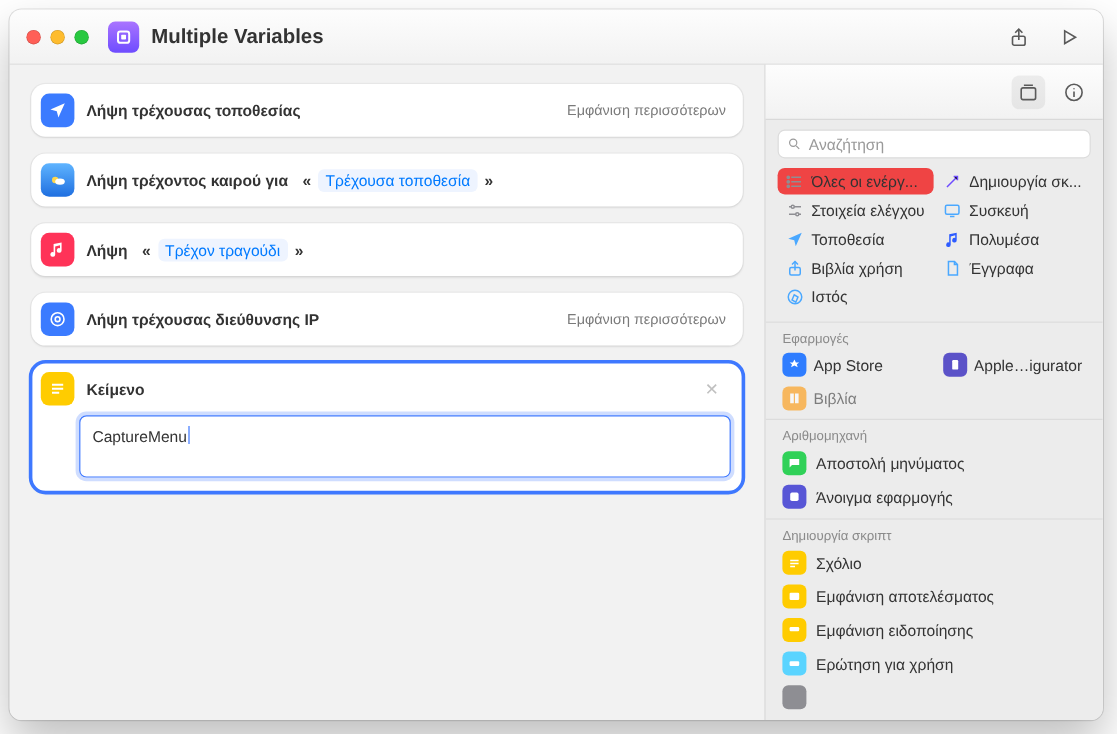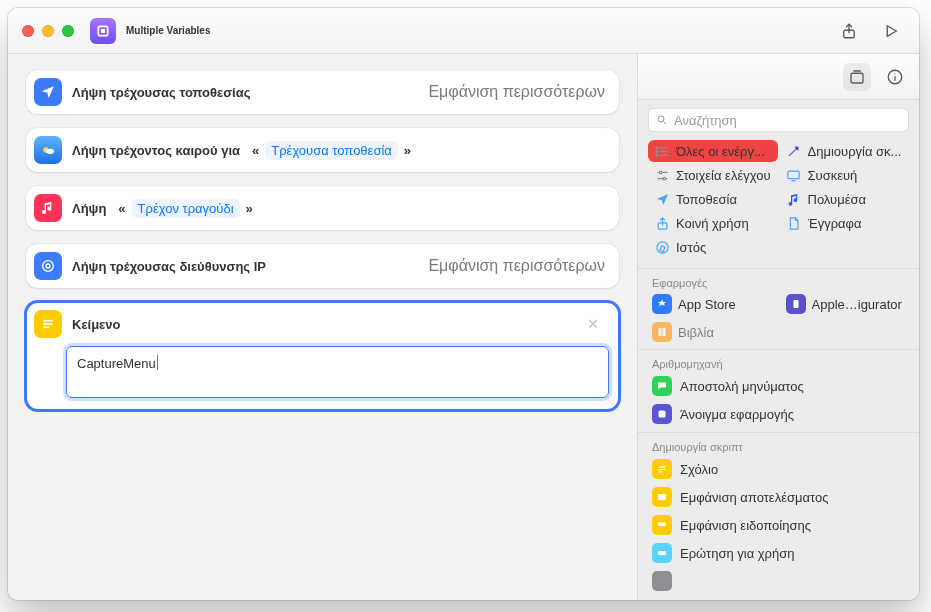--- a/index.html
+++ b/index.html
@@ -59,21 +59,21 @@
   .dot.yellow { background: #febc2e; box-shadow: inset 0 0 0 0.5px rgba(0,0,0,0.2); }
   .dot.green { background: #28c840; box-shadow: inset 0 0 0 0.5px rgba(0,0,0,0.2); }
   .app-icon {
     width: 26px; height: 26px; border-radius: 6px;
     background: linear-gradient(#a974ff, #6e4cff);
     margin-right: 10px;
     display:flex; align-items:center; justify-content:center;
   }
   .app-icon svg { width:16px; height:16px; }
   .title {
-    font-size: 10px;
+    font-size: 17px;
     font-weight: 600;
     flex: 1;
   }
   .tb-right {
     display:flex;
     gap:14px;
     align-items:center;
   }
   .tb-icon {
     width: 28px; height:28px;
@@ -139,21 +139,21 @@
   .punct { font-weight:600; margin: 0 4px; }
   .token {
     color: var(--link-blue);
     background: var(--pill-bg);
     padding: 2px 6px;
     border-radius: 5px;
     font-weight: 500;
   }
   .show-more {
     color: var(--muted);
-    font-size: 16px;
+    font-size: 12px;
     white-space: nowrap;
     margin-left: auto;
   }
 
   
   .text-card {
     background: var(--card-bg);
     border-radius: var(--card-radius);
     padding: 8px 10px 12px 8px;
     margin-bottom: 14px;
@@ -503,21 +503,21 @@
           <span class="cat-label">Πολυμέσα</span>
         </div>
         <div class="cat-item">
           <span class="ci" style="color:#4aa8ff">
               <svg viewBox="0 0 24 24" fill="none" stroke="currentColor" stroke-width="2">
                 <path d="M12 3v12"></path>
                 <path d="M8 7l4-4 4 4"></path>
                 <rect x="5" y="11" width="14" height="10" rx="2"></rect>
               </svg>
             </span>
-          <span class="cat-label">Κοινή χρήση</span>
+          <span class="cat-label">Βιβλία χρήση</span>
         </div>
         <div class="cat-item">
           <span class="ci" style="color:#4aa8ff">
               <svg viewBox="0 0 24 24" fill="none" stroke="currentColor" stroke-width="2">
                 <path d="M7 3h8l4 4v14H7z"></path>
                 <path d="M15 3v4h4"></path>
               </svg>
             </span>
           <span class="cat-label">Έγγραφα</span>
         </div>

